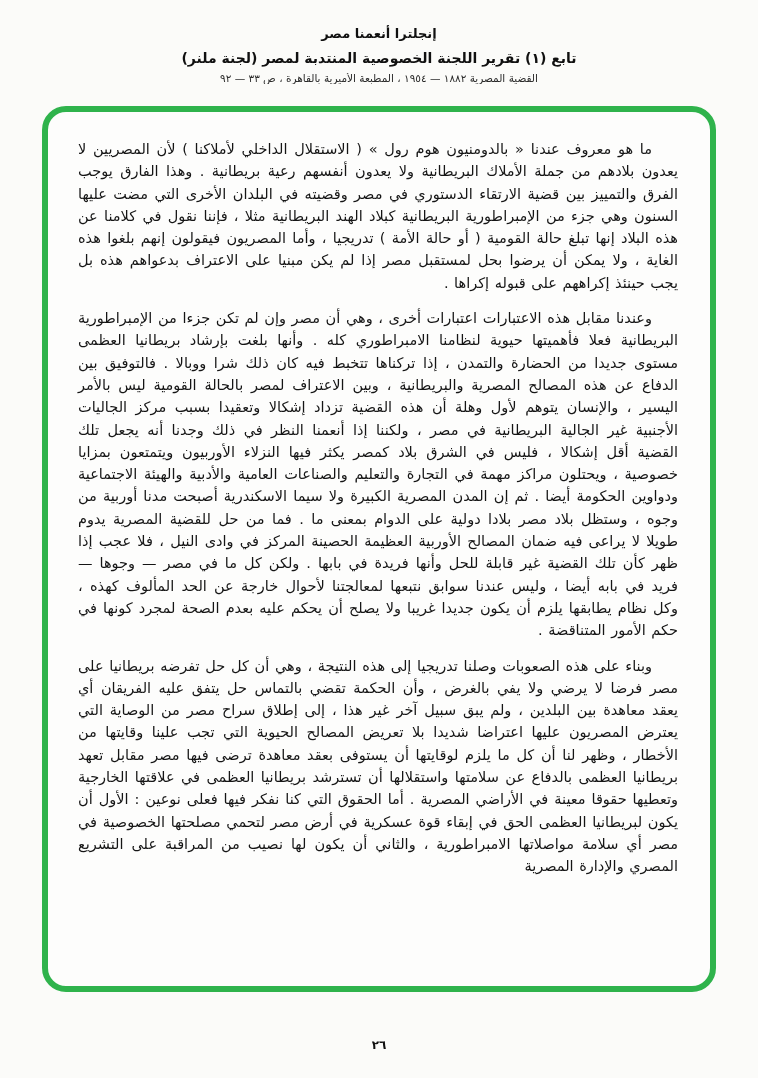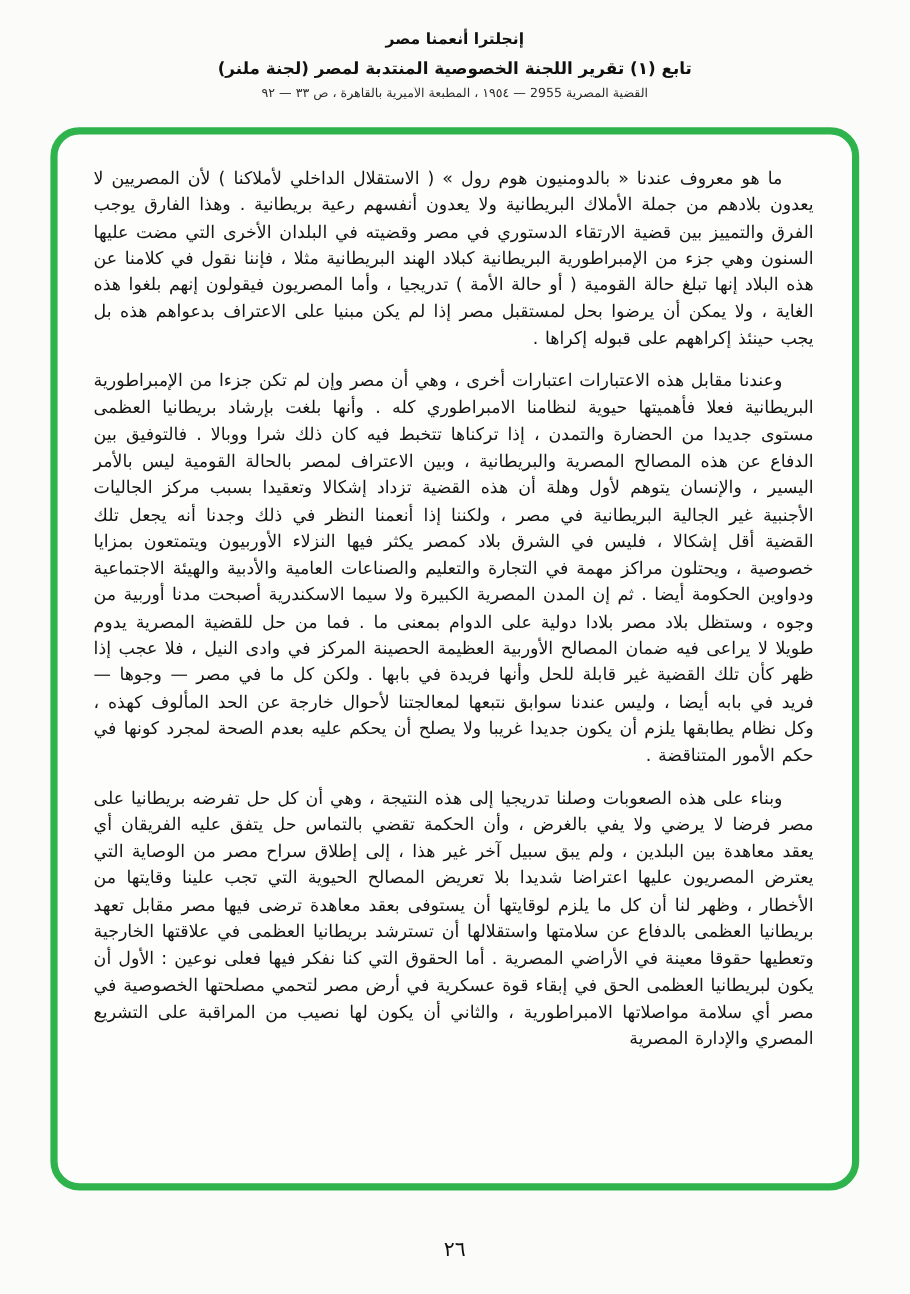--- a/index.html
+++ b/index.html
@@ -65,32 +65,32 @@
     text-indent: 26px;
     color: #151515;
     word-spacing: 1px;
   }
   .page-number {
     position: absolute;
     left: 0;
     right: 0;
     bottom: 26px;
     text-align: center;
-    font-size: 17px;
-    font-weight: normal;
+    font-size: 12px;
+    font-weight: bold;
     color: #101010;
   }
 </style>
 </head>
 <body>
 
 <div class="header">
   <div class="header-title">إنجلترا أنعمنا مصر</div>
   <div class="header-subtitle">تابع (١) تقرير اللجنة الخصوصية المنتدبة لمصر (لجنة ملنر)</div>
-  <div class="header-source">القضية المصرية 2955 — ١٩٥٤ ، المطبعة الأميرية بالقاهرة ، ص ٣٣ — ٩٢</div>
+  <div class="header-source">القضية المصرية ١٨٨٢ — ١٩٥٤ ، المطبعة الأميرية بالقاهرة ، ص ٣٣ — ٩٢</div>
 </div>
 
 <div class="text-frame" dir="rtl" style="border-color: rgb(47, 179, 76);">
   <div class="body-text">
     <p>ما هو معروف عندنا « بالدومنيون هوم رول » ( الاستقلال الداخلي لأملاكنا ) لأن المصريين لا يعدون بلادهم من جملة الأملاك البريطانية ولا يعدون أنفسهم رعية بريطانية . وهذا الفارق يوجب الفرق والتمييز بين قضية الارتقاء الدستوري في مصر وقضيته في البلدان الأخرى التي مضت عليها السنون وهي جزء من الإمبراطورية البريطانية كبلاد الهند البريطانية مثلا ، فإننا نقول في كلامنا عن هذه البلاد إنها تبلغ حالة القومية ( أو حالة الأمة ) تدريجيا ، وأما المصريون فيقولون إنهم بلغوا هذه الغاية ، ولا يمكن أن يرضوا بحل لمستقبل مصر إذا لم يكن مبنيا على الاعتراف بدعواهم هذه بل يجب حينئذ إكراههم على قبوله إكراها .</p>
     <p>وعندنا مقابل هذه الاعتبارات اعتبارات أخرى ، وهي أن مصر وإن لم تكن جزءا من الإمبراطورية البريطانية فعلا فأهميتها حيوية لنظامنا الامبراطوري كله .  وأنها بلغت بإرشاد بريطانيا العظمى مستوى جديدا من الحضارة والتمدن ، إذا تركناها تتخبط فيه كان ذلك شرا ووبالا . فالتوفيق بين الدفاع عن هذه المصالح المصرية والبريطانية ، وبين الاعتراف لمصر بالحالة القومية ليس بالأمر اليسير ، والإنسان يتوهم لأول وهلة أن هذه القضية تزداد إشكالا وتعقيدا بسبب مركز الجاليات الأجنبية غير الجالية البريطانية في مصر ، ولكننا إذا أنعمنا النظر في ذلك وجدنا أنه يجعل تلك القضية أقل إشكالا ، فليس في الشرق بلاد كمصر يكثر فيها النزلاء الأوربيون ويتمتعون بمزايا خصوصية ، ويحتلون مراكز مهمة في التجارة والتعليم والصناعات العامية والأدبية والهيئة الاجتماعية ودواوين الحكومة أيضا .  ثم إن المدن المصرية الكبيرة ولا سيما الاسكندرية أصبحت مدنا أوربية من وجوه ، وستظل بلاد مصر بلادا دولية على الدوام بمعنى ما .  فما من حل للقضية المصرية يدوم طويلا لا يراعى فيه ضمان المصالح الأوربية العظيمة الحصينة المركز في وادى النيل ، فلا عجب إذا ظهر كأن تلك القضية غير قابلة للحل وأنها فريدة في بابها .  ولكن كل ما في مصر — وجوها — فريد في بابه أيضا ، وليس عندنا سوابق نتبعها لمعالجتنا لأحوال خارجة عن الحد المألوف كهذه ، وكل نظام يطابقها يلزم أن يكون جديدا غريبا ولا يصلح أن يحكم عليه بعدم الصحة لمجرد كونها في حكم الأمور المتناقضة .</p>
     <p>وبناء على هذه الصعوبات وصلنا تدريجيا إلى هذه النتيجة ، وهي أن كل حل تفرضه بريطانيا على مصر فرضا لا يرضي ولا يفي بالغرض ، وأن الحكمة تقضي بالتماس حل يتفق عليه الفريقان أي يعقد معاهدة بين البلدين ، ولم يبق سبيل آخر غير هذا ، إلى إطلاق سراح مصر من الوصاية التي يعترض المصريون عليها اعتراضا شديدا بلا تعريض المصالح الحيوية التي تجب علينا وقايتها من الأخطار ، وظهر لنا أن كل ما يلزم لوقايتها أن يستوفى بعقد معاهدة ترضى فيها مصر مقابل تعهد بريطانيا العظمى بالدفاع عن سلامتها واستقلالها أن تسترشد بريطانيا العظمى في علاقتها الخارجية وتعطيها حقوقا معينة في الأراضي المصرية .  أما الحقوق التي كنا نفكر فيها فعلى نوعين : الأول أن يكون لبريطانيا العظمى الحق في إبقاء قوة عسكرية في أرض مصر لتحمي مصلحتها الخصوصية في مصر أي سلامة مواصلاتها الامبراطورية ، والثاني أن يكون لها نصيب من المراقبة على التشريع المصري والإدارة المصرية</p>
   </div>
 </div>
 

